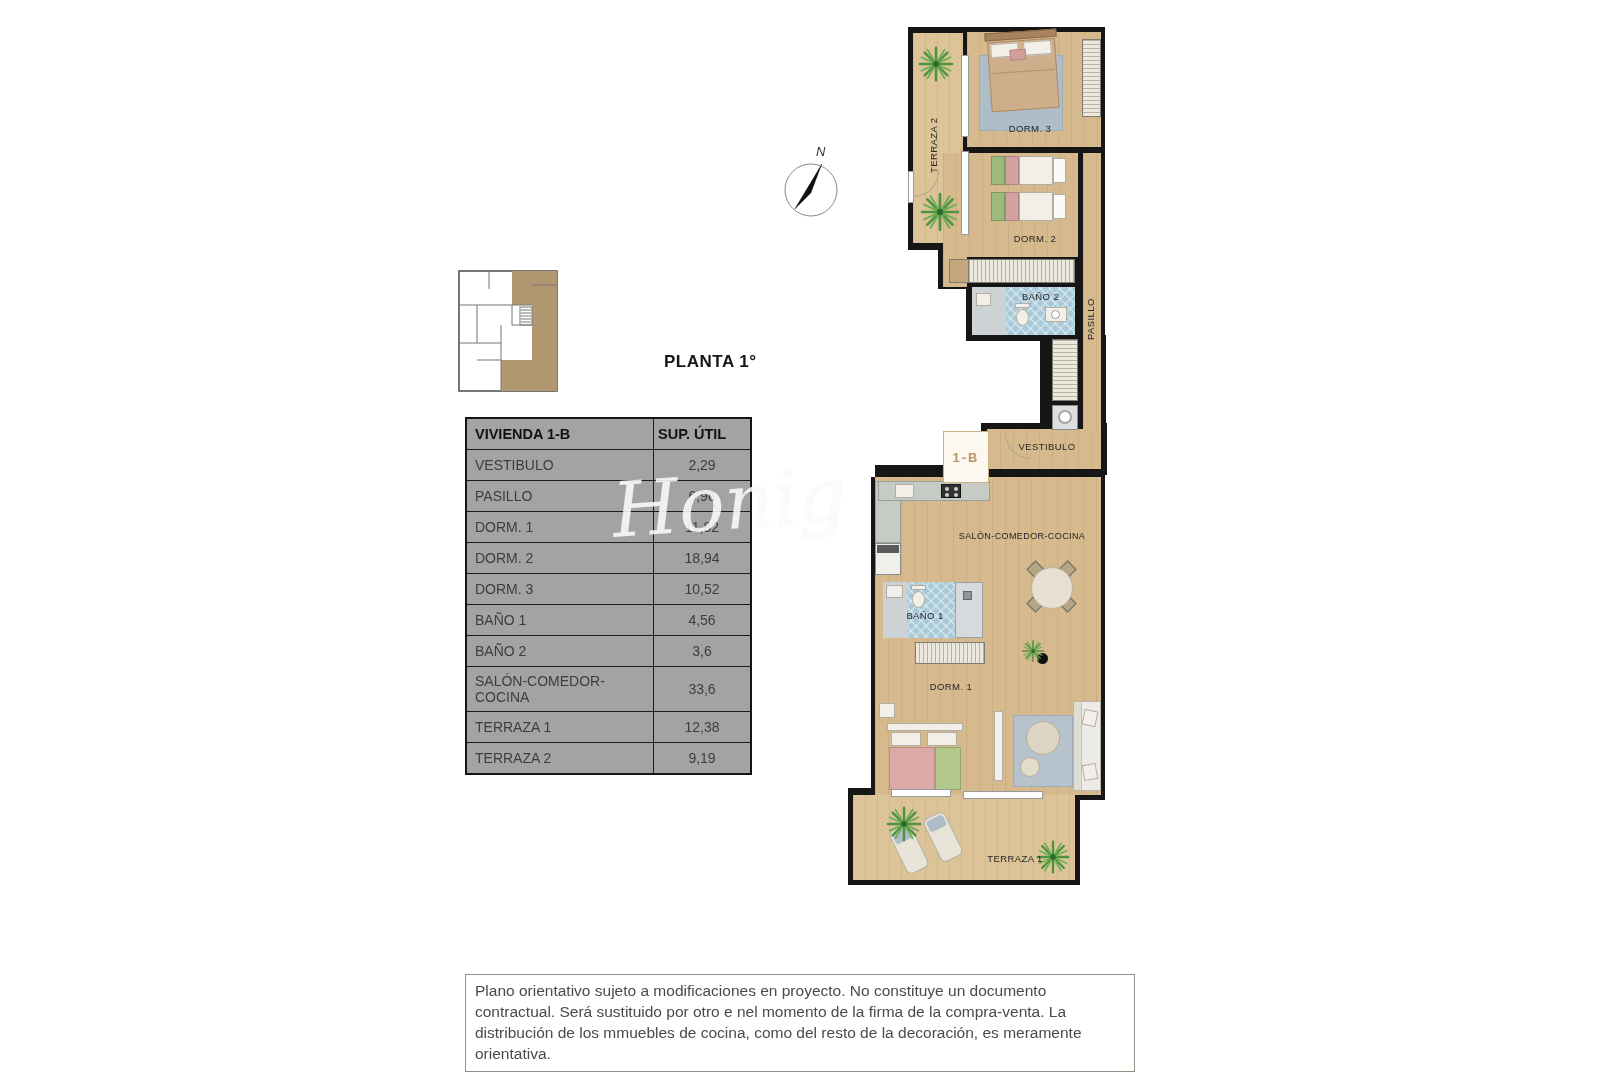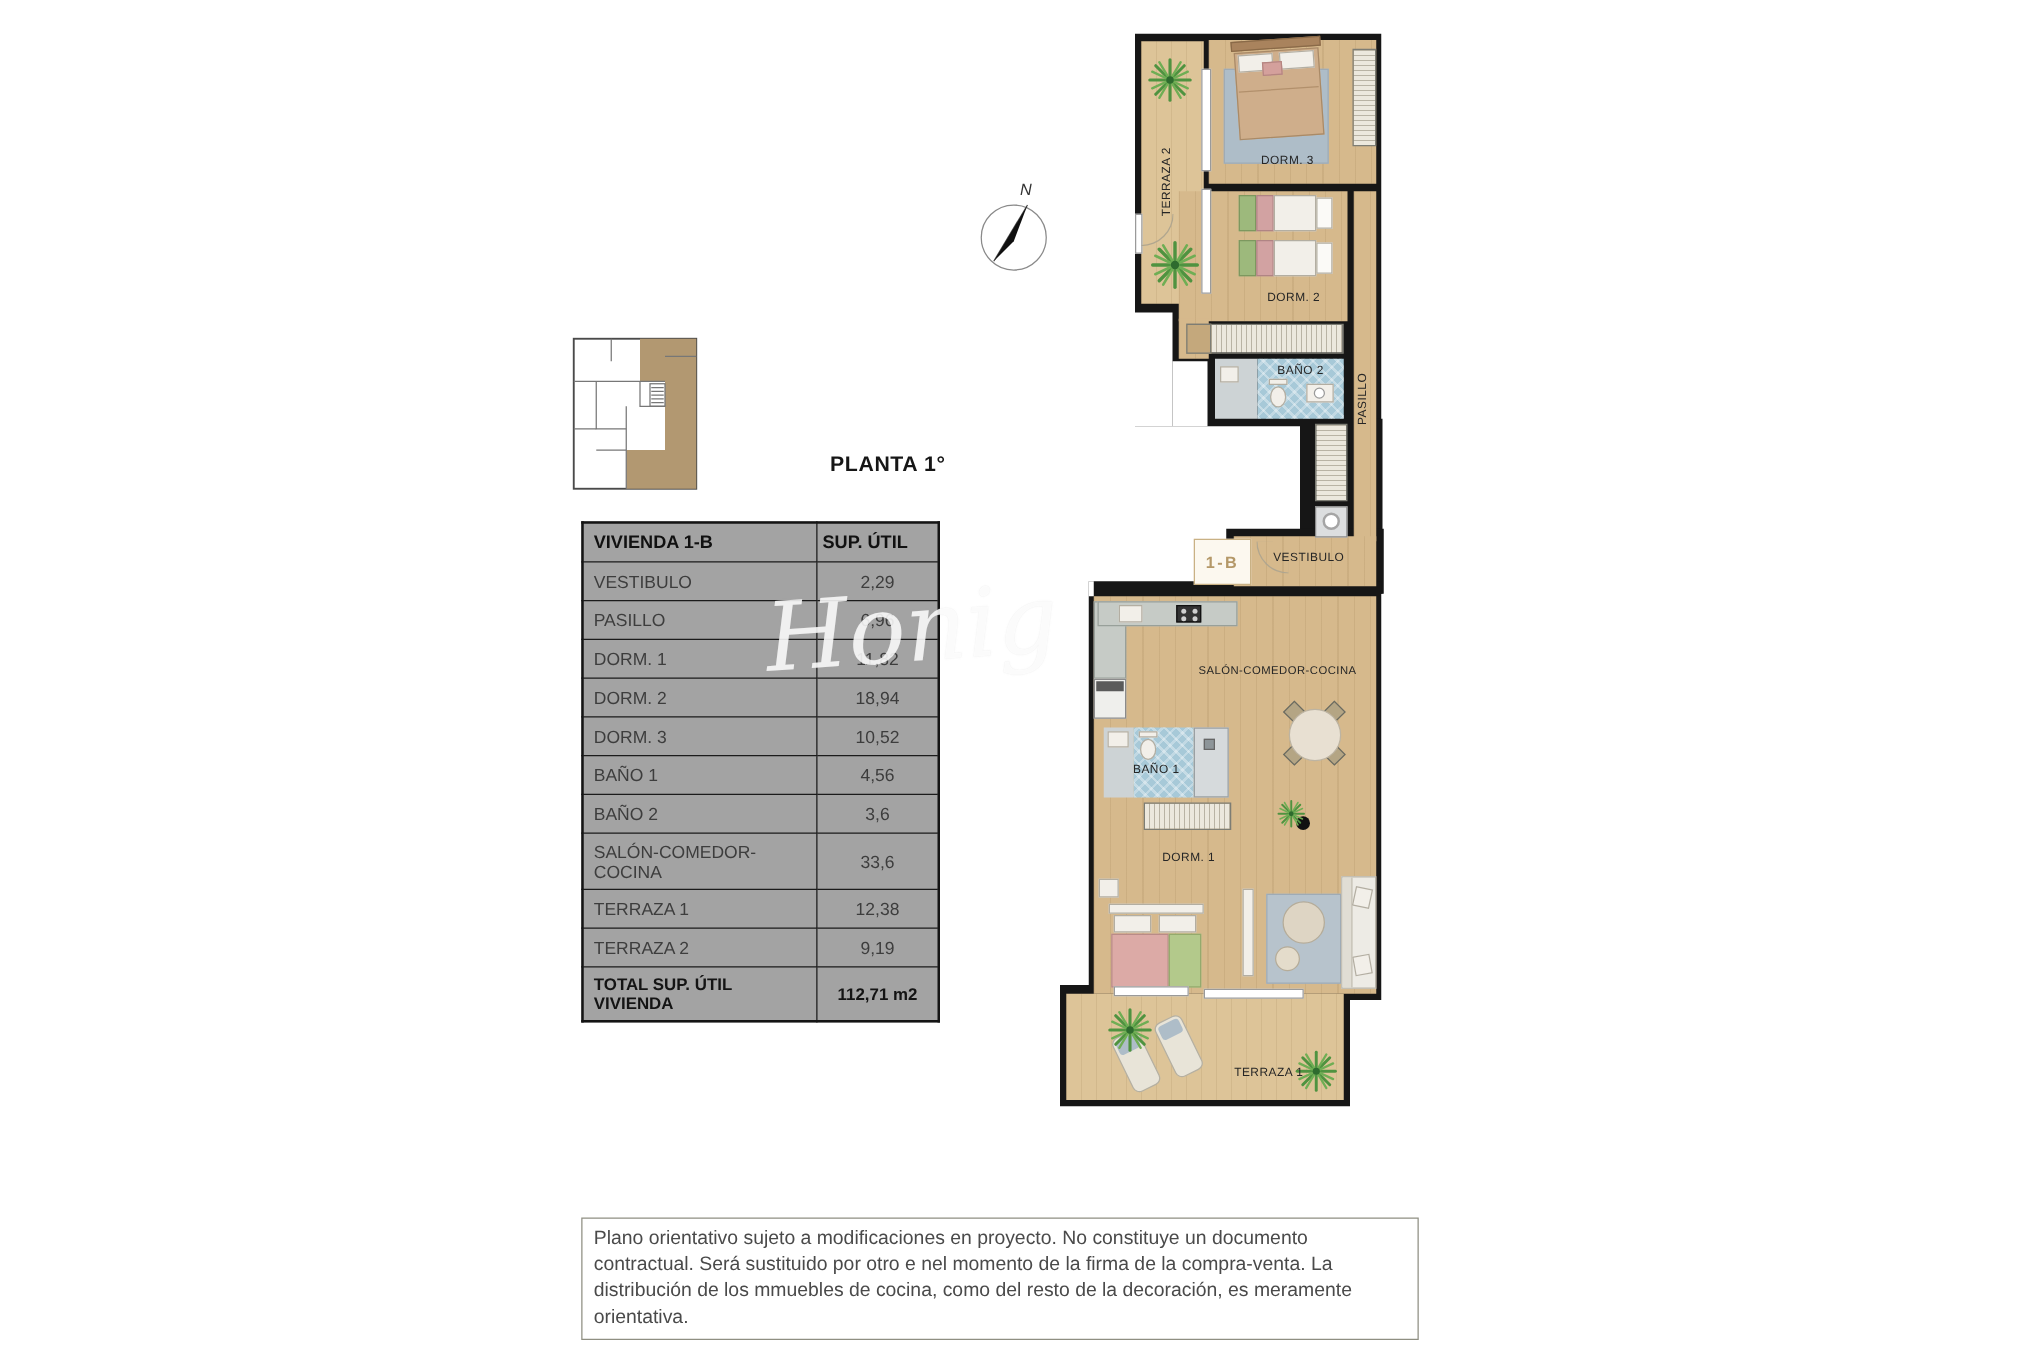--- a/index.html
+++ b/index.html
@@ -11,21 +11,21 @@
               font-size:14px;color:#3d3d3d;background:#a3a3a3;}
   #area-table td,#area-table th{border:1.6px solid #1b1b1b;}
   #area-table{border:2.5px solid #141414;}
   #area-table th{font-size:14.5px;color:#111;font-weight:bold;text-align:left;}
   .c-label{width:172px;padding:6px 6px 6px 8px;height:18px;}
   .c-value{width:88px;text-align:center;padding:6px 4px;}
   .tot td{font-weight:bold;color:#141414;font-size:13.5px;}
   .tot2 .c-label{line-height:1.2;padding-top:4px;padding-bottom:4px;}
   
   #planta-title{position:absolute;left:664px;top:352px;font-size:17px;font-weight:bold;
-                letter-spacing:.5px;color:#161616;margin-top:10px;}
+                letter-spacing:.5px;color:#161616;}
   #disclaimer{position:absolute;left:465px;top:974px;width:650px;border:1px solid #8f8f82;
               padding:5px 9px 7px 9px;font-size:15.5px;line-height:21px;color:#4a4a4a;}
   #watermark{position:absolute;left:612px;top:452px;width:400px;font-family:"DejaVu Serif",serif;
              font-style:italic;font-size:76px;color:rgba(255,255,255,.82);
              text-shadow:0 0 1px rgba(190,190,190,.35);transform:rotate(-4deg);
              z-index:30;pointer-events:none;}
   
   #plan{position:absolute;left:845px;top:25px;width:272px;height:862px;}
   #plan div{position:absolute;box-sizing:border-box;}
   .wall{background:#161616;}
@@ -141,24 +141,20 @@
           <td class="c-value">33,6</td>
         </tr>
         <tr>
           <td class="c-label">TERRAZA 1</td>
           <td class="c-value">12,38</td>
         </tr>
         <tr>
           <td class="c-label">TERRAZA 2</td>
           <td class="c-value">9,19</td>
         </tr>
-        <tr class="tot">
-          <td class="c-label">TOTAL SUP. ÚTIL VIVIENDA</td>
-          <td class="c-value">112,71 m2</td>
-        </tr>
       </tbody>
   </table>
 
   <svg class="abs" style="left:778px;top:136px" width="66" height="88" viewBox="0 0 66 88">
     <text x="38" y="20" font-size="13" font-style="italic" fill="#333">N</text>
     <circle cx="33" cy="54" r="26" fill="none" stroke="#8a8a8a" stroke-width="1"></circle>
     <line x1="44" y1="28" x2="17" y2="73" stroke="#555" stroke-width="1"></line>
     <polygon points="44,28 17,73 33,57" fill="#101010"></polygon>
   </svg>
 
@@ -232,21 +228,21 @@
     <div class="furn-w" style="left:200px;top:282px;width:22px;height:15px"></div>
     <div class="circle" style="left:206px;top:285px;width:9px;height:9px;border:1px solid #9a9a9a;background:#fff"></div>
 
     <div class="lbl vlbl" style="left:240px;top:262px;height:64px;width:14px">PASILLO</div>
 
     <div class="stripeH" style="left:207px;top:314px;width:26px;height:62px"></div>
     <div style="left:207px;top:380px;width:26px;height:25px;background:#dcdedf;border:1px solid #8b8b8b"></div>
     <div class="circle" style="left:213px;top:385px;width:14px;height:14px;background:#fff;border:2px solid #a5a5a5"></div>
 
     <div class="lbl" style="left:152px;top:416px;width:100px">VESTIBULO</div>
-    <div class="badge" style="left:110px;top:406px;width:46px;height:37px">1-B</div>
+    <div class="badge" style="left:98px;top:406px;width:46px;height:52px">1-B</div>
     <div class="arc" style="left:160px;top:408px;width:26px;height:26px;border-radius:0 0 0 100%;border-right:none;border-top:none;"></div>
 
     <div style="left:30px;top:456px;width:26px;height:62px;background:#c6cbc6;border:1px solid #98a09a"></div>
     <div style="left:33px;top:456px;width:112px;height:20px;background:#c6cbc6;border:1px solid #98a09a"></div>
     <div class="furn-w" style="left:50px;top:459px;width:19px;height:14px"></div>
     <div style="left:96px;top:459px;width:20px;height:14px;background:#333;border:1px solid #111">
       <div class="circle" style="left:3px;top:2px;width:4px;height:4px;background:#cfcfcf"></div>
       <div class="circle" style="left:12px;top:2px;width:4px;height:4px;background:#cfcfcf"></div>
       <div class="circle" style="left:3px;top:8px;width:4px;height:4px;background:#cfcfcf"></div>
       <div class="circle" style="left:12px;top:8px;width:4px;height:4px;background:#cfcfcf"></div>

